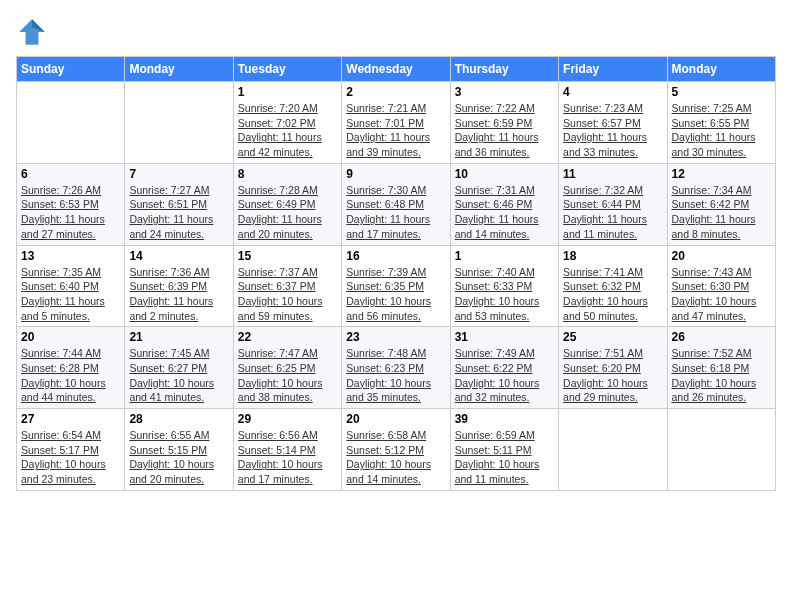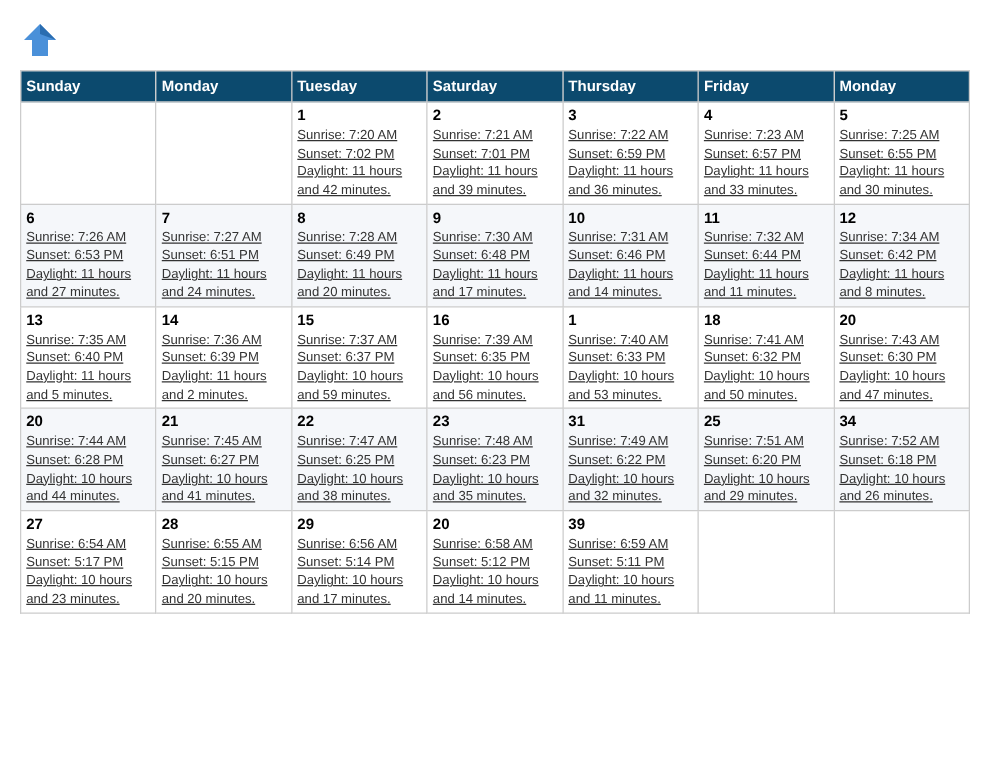--- a/index.html
+++ b/index.html
@@ -75,21 +75,21 @@
       color: #333;
       line-height: 1.4;
       font-size: 10.5px;
       text-decoration: underline;
     }
     .empty-cell {
       background: #f9f9f9;
     }
     tr:nth-child(even) td { background-color: #f5f7fa; }
     tr:nth-child(odd) td { background-color: #ffffff; }
-    .calendar thead tr th { background-color: #0c4a6e; }
+    .calendar thead tr th { background-color: #3b82f6; }
   </style>
 </head>
 <body>
 
 <div class="header">
   <div class="logo">
     <svg class="logo-icon" viewBox="0 0 40 40">
       <polygon points="20,4 36,20 28,20 28,36 12,36 12,20 4,20" fill="#4a90d9"></polygon>
       <polygon points="20,4 36,20 20,14" fill="#2a6db0"></polygon>
     </svg>
@@ -103,21 +103,21 @@
     <div class="location-title"></div>
   </div>
 </div>
 
 <table class="calendar">
   <thead>
     <tr>
     <th>Sunday</th>
         <th>Monday</th>
         <th>Tuesday</th>
-        <th>Saturday</th>
+        <th>Wednesday</th>
         <th>Thursday</th>
         <th>Friday</th>
         <th>Monday</th>
       </tr>
   </thead>
   <tbody id="calendar-body">
   <tr>
         <td class="empty-cell"></td>
         <td class="empty-cell"></td>
         <td>
@@ -220,21 +220,21 @@
         </td>
         <td>
           <span class="day-number">31</span>
           <div class="day-info">Sunrise: 7:49 AM<br>Sunset: 6:22 PM<br>Daylight: 10 hours and 32 minutes.</div>
         </td>
         <td>
           <span class="day-number">25</span>
           <div class="day-info">Sunrise: 7:51 AM<br>Sunset: 6:20 PM<br>Daylight: 10 hours and 29 minutes.</div>
         </td>
         <td>
-          <span class="day-number">34</span>
+          <span class="day-number">26</span>
           <div class="day-info">Sunrise: 7:52 AM<br>Sunset: 6:18 PM<br>Daylight: 10 hours and 26 minutes.</div>
         </td>
       </tr>
       <tr>
         <td>
           <span class="day-number">27</span>
           <div class="day-info">Sunrise: 6:54 AM<br>Sunset: 5:17 PM<br>Daylight: 10 hours and 23 minutes.</div>
         </td>
         <td>
           <span class="day-number">28</span>

